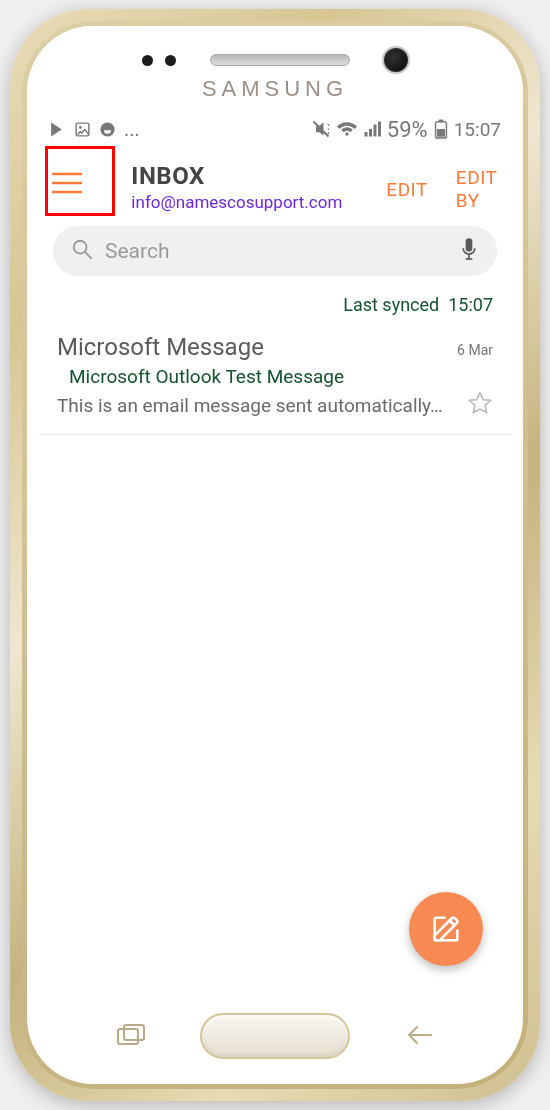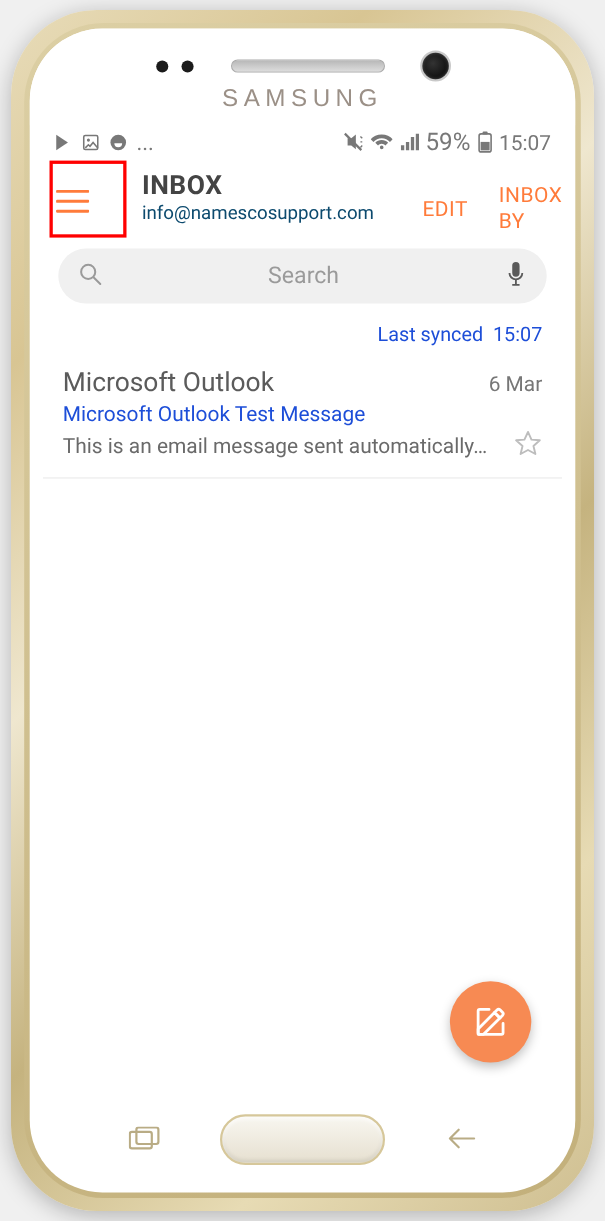--- a/index.html
+++ b/index.html
@@ -54,53 +54,53 @@
     .statusbar{
       height:30px; background:#fff; color:#787878;
       display:flex; align-items:center; padding:0 10px;
       font-size:17px;
     }
     .statusbar .left{display:flex; align-items:center; gap:8px;}
     .statusbar .right{margin-left:auto; display:flex; align-items:center; gap:6px;}
     .st-ico{display:inline-flex;align-items:center;justify-content:center;}
     
     .appheader{
-      display:flex; align-items:flex-start; padding:10px 14px 8px 12px; position:relative;gap:44px;
+      display:flex; align-items:flex-end; padding:10px 14px 8px 12px; position:relative;gap:44px;
     }
     .hamburger-wrap{
       width:58px; height:58px; display:flex; align-items:center; justify-content:center;
       margin-right:4px;
     }
     .highlight-box{
       position:absolute; left:6px; top:2px; width:70px; height:70px;
       border:3px solid #ff0000; pointer-events:none;
     }
     .hdr-titles{display:flex;flex-direction:column;gap:2px;}
     .hdr-title{font-size:24px; font-weight:700; color:#444; letter-spacing:.5px;}
-    .hdr-sub{font-size:17px; color:#0c4a6e;}
+    .hdr-sub{font-size:17px; color:#6d28d9;}
     .hdr-actions{margin-left:auto; display:flex; gap:28px; align-items:center; padding-top:12px;}
     .hdr-action{color:#ff7b3a; font-size:19px; font-weight:400; letter-spacing:.5px;}
     
     .searchbar{
       margin:6px 14px 6px 14px; height:50px; border-radius:28px;
-      background:#f0f0f0; display:flex; align-items:center; padding:0 18px; gap:12px;text-align:center;
+      background:#f0f0f0; display:flex; align-items:center; padding:0 18px; gap:12px;
     }
     .search-placeholder{color:#9a9a9a; font-size:21px; flex:1;}
     
     .synced{
-      text-align:right; color:#1d4ed8; font-size:18px; padding:12px 18px 14px;
+      text-align:right; color:#14532d; font-size:18px; padding:12px 18px 14px;
     }
     
     .email{
       padding:4px 18px 14px 18px; border-bottom:1px solid #eaeaea;
     }
     .email-row1{display:flex; align-items:baseline;}
     .sender{font-size:24px; color:#5b5b5b; flex:1;}
-    .date{font-size:19px; color:#777;}
-    .subject{font-size:19px; color:#1d4ed8; margin-top:4px;}
+    .date{font-size:14px; color:#777;}
+    .subject{font-size:19px; color:#14532d; margin-top:4px;margin-left:12px;}
     .preview-row{display:flex; align-items:center; gap:12px; margin-top:2px;}
     .preview{font-size:19px; color:#6a6a6a; flex:1; white-space:nowrap; overflow:hidden; text-overflow:ellipsis;}
     
     .fab{
       position:absolute; right:28px; bottom:22px; width:74px; height:74px; border-radius:50%;
       background:#f78a53; display:flex; align-items:center; justify-content:center;
       box-shadow:0 4px 10px rgba(0,0,0,.25);
     }
     
     .phone-bottom{
@@ -200,21 +200,21 @@
               <line x1="1" y1="12" x2="29" y2="12" stroke="#ff7b3a" stroke-width="2.6" stroke-linecap="round"></line>
               <line x1="1" y1="21" x2="29" y2="21" stroke="#ff7b3a" stroke-width="2.6" stroke-linecap="round"></line>
             </svg>
           </div>
           <div class="hdr-titles">
             <div class="hdr-title">INBOX</div>
             <div class="hdr-sub">info@namescosupport.com</div>
           </div>
           <div class="hdr-actions">
             <div class="hdr-action">EDIT</div>
-            <div class="hdr-action">INBOX BY</div>
+            <div class="hdr-action">EDIT BY</div>
           </div>
         </div>
 
         <div class="searchbar">
           <span>
             <svg width="22" height="22" viewBox="0 0 24 24">
                 <circle cx="10" cy="10" r="7" fill="none" stroke="#9a9a9a" stroke-width="2"></circle>
                 <line x1="15.5" y1="15.5" x2="22" y2="22" stroke="#9a9a9a" stroke-width="2" stroke-linecap="round"></line>
               </svg>
           </span>
@@ -228,21 +228,21 @@
               </svg>
           </span>
         </div>
 
         <div class="synced">
           <span>Last synced</span>&nbsp;&nbsp;<span>15:07</span>
         </div>
 
         <div class="email">
           <div class="email-row1">
-            <div class="sender">Microsoft Outlook</div>
+            <div class="sender">Microsoft Message</div>
             <div class="date">6 Mar</div>
           </div>
           <div class="subject">Microsoft Outlook Test Message</div>
           <div class="preview-row">
             <div class="preview">This is an email message sent automatically…</div>
             <span>
               <svg width="26" height="26" viewBox="0 0 24 24">
                   <path d="M12 2.5l2.9 6.4 7 .6-5.3 4.7 1.6 6.8L12 17.6 5.8 21l1.6-6.8L2 9.5l7-.6L12 2.5z" fill="none" stroke="#bdbdbd" stroke-width="1.6" stroke-linejoin="round"></path>
                 </svg>
             </span>

